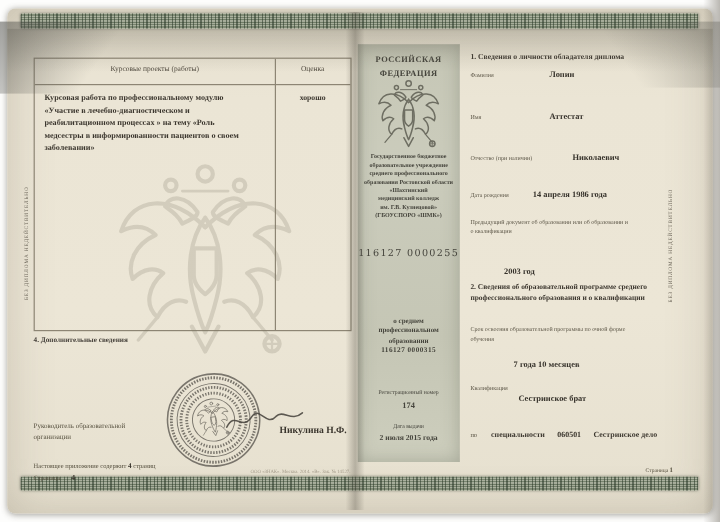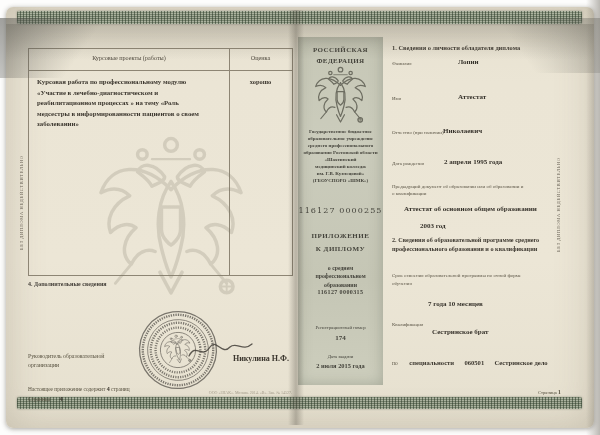--- a/index.html
+++ b/index.html
@@ -186,49 +186,46 @@
       </svg>
     <div class="ctext p-inst">Государственное бюджетное
 образовательное учреждение
 среднего профессионального
 образования Ростовской области
 «Шахтинский
 медицинский колледж
 им. Г.В. Кузнецовой»
 (ГБОУСПОРО «ШМК»)</div>
     <div class="ctext p-serial1">116127  0000255</div>
-    <div class="ctext p-doctype">ПРИЛОЖЕНИЕ
-К ДИПЛОМУ</div>
     <div class="ctext p-subtype">о среднем
 профессиональном
 образовании</div>
     <div class="ctext p-serial2">116127 0000315</div>
     <div class="ctext p-reglbl">Регистрационный номер</div>
     <div class="ctext p-regnum">174</div>
     <div class="ctext p-datelbl">Дата выдачи</div>
     <div class="ctext p-date">2 июля 2015 года</div>
   </div>
 
   <div class="r-title1">1. Сведения о личности обладателя диплома</div>
 
   <div class="r-lbl" style="left:392px;top:61px;">Фамилия</div>
   <div class="r-val" style="left:458px;top:58px;">Лопин</div>
 
   <div class="r-lbl" style="left:392px;top:96px;">Имя</div>
   <div class="r-val" style="left:458px;top:93px;">Аттестат</div>
 
   <div class="r-lbl" style="left:392px;top:130px;">Отчество (при наличии)</div>
-  <div class="r-val" style="left:443px;top:127px;">Николаевич</div>
+  <div class="r-val" style="left:477px;top:127px;">Николаевич</div>
 
   <div class="r-lbl" style="left:392px;top:161px;">Дата рождения</div>
-  <div class="r-val" style="left:444px;top:158px;">2 апреля  1995 года</div>
+  <div class="r-val" style="left:444px;top:158px;">14 апреля  1986 года</div>
 
   <div class="r-prevlbl">Предыдущий документ об образовании или об образовании и
 о квалификации</div>
-  <div class="r-prevval">Аттестат об основном общем образовании</div>
   <div class="r-prevyear">2003 год</div>
 
   <div class="r-title2">2. Сведения об образовательной программе среднего
 профессионального образования и о квалификации</div>
 
   <div class="r-durlbl">Срок освоения образовательной программы по очной форме
 обучения</div>
   <div class="r-durval">7 года 10 месяцев</div>
 
   <div class="r-quallbl">Квалификация</div>

